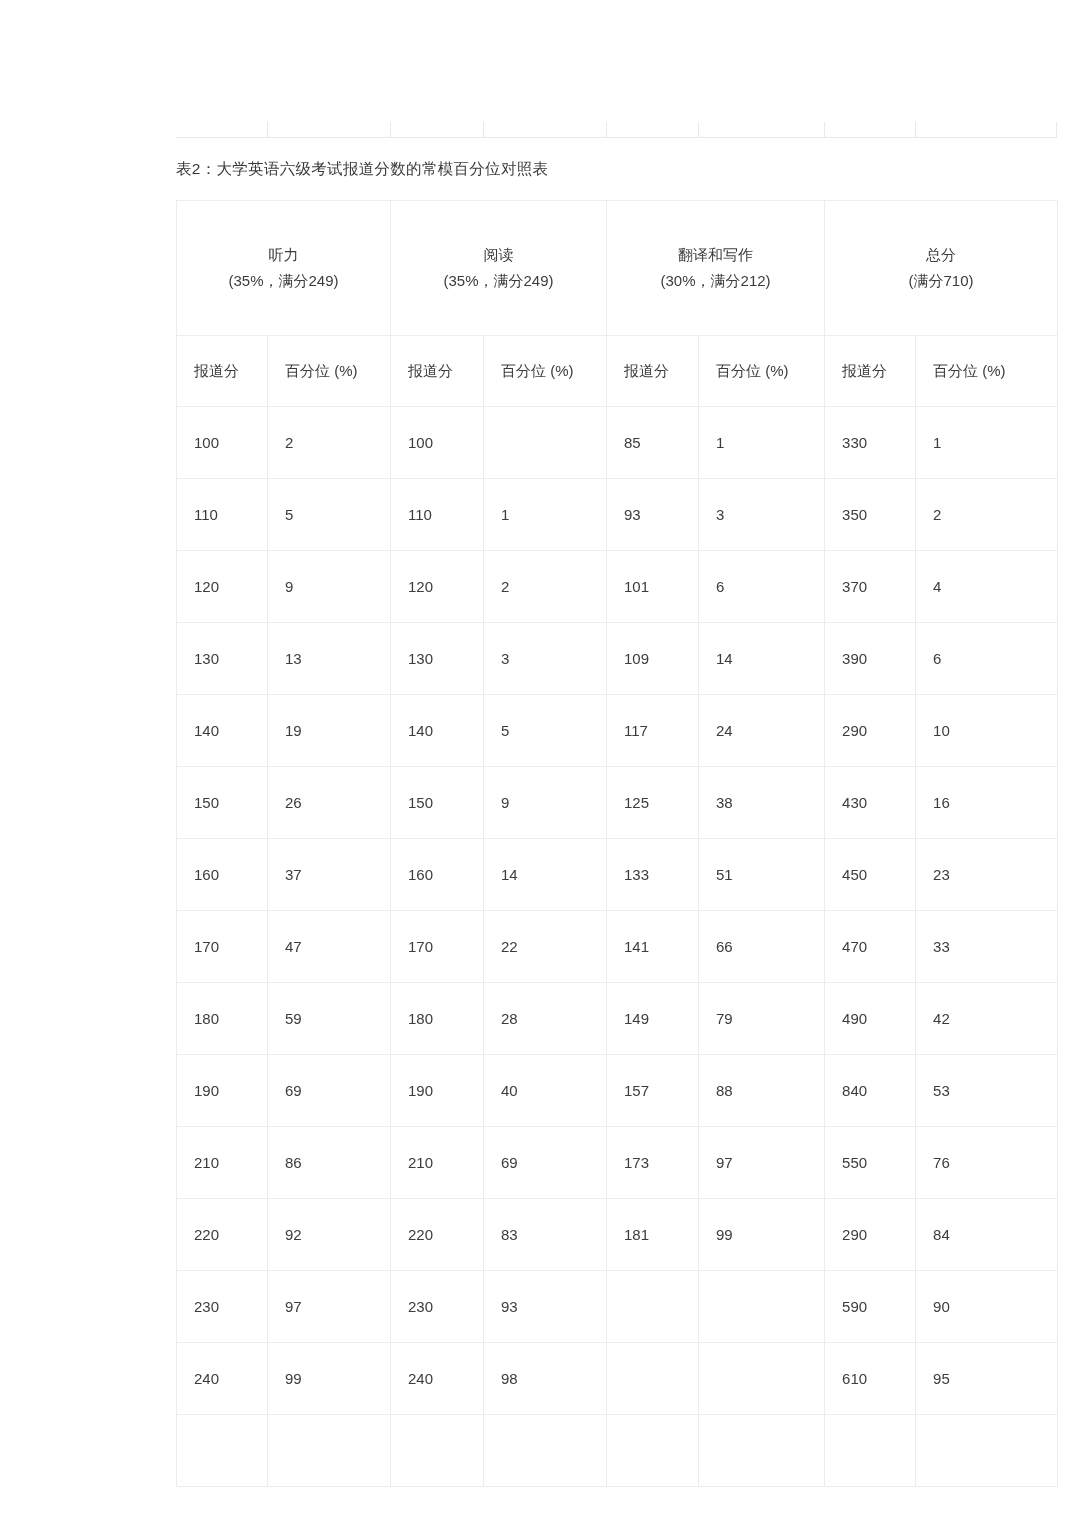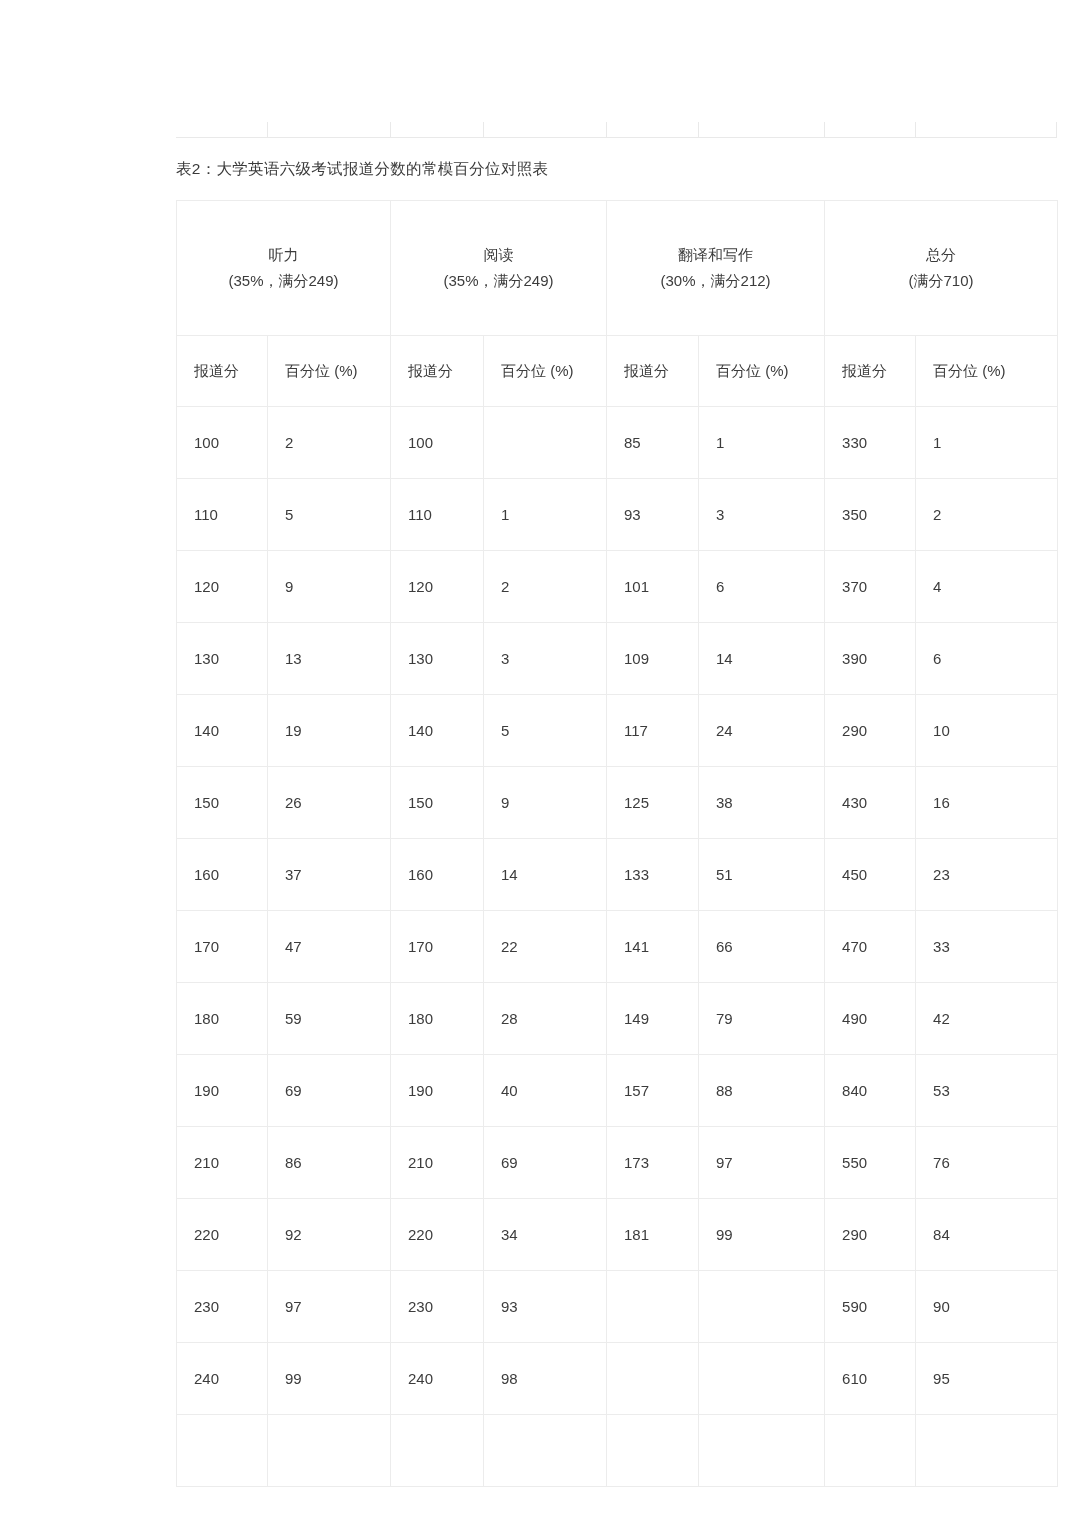--- a/index.html
+++ b/index.html
@@ -284,21 +284,21 @@
           <td>69</td>
           <td>173</td>
           <td>97</td>
           <td>550</td>
           <td>76</td>
         </tr>
         <tr class="data-row">
           <td>220</td>
           <td>92</td>
           <td>220</td>
-          <td>34</td>
+          <td>83</td>
           <td>181</td>
           <td>99</td>
           <td>290</td>
           <td>84</td>
         </tr>
         <tr class="data-row">
           <td>230</td>
           <td>97</td>
           <td>230</td>
           <td>93</td>

